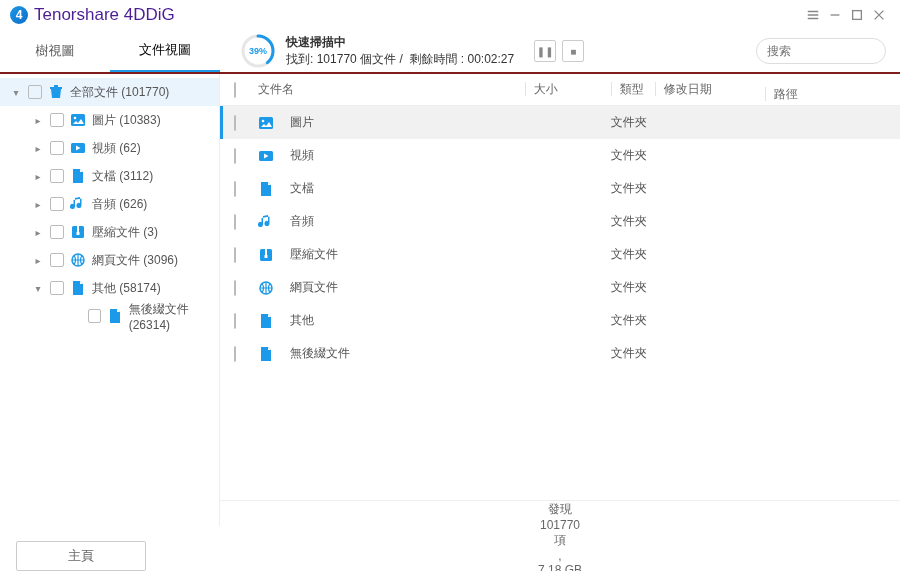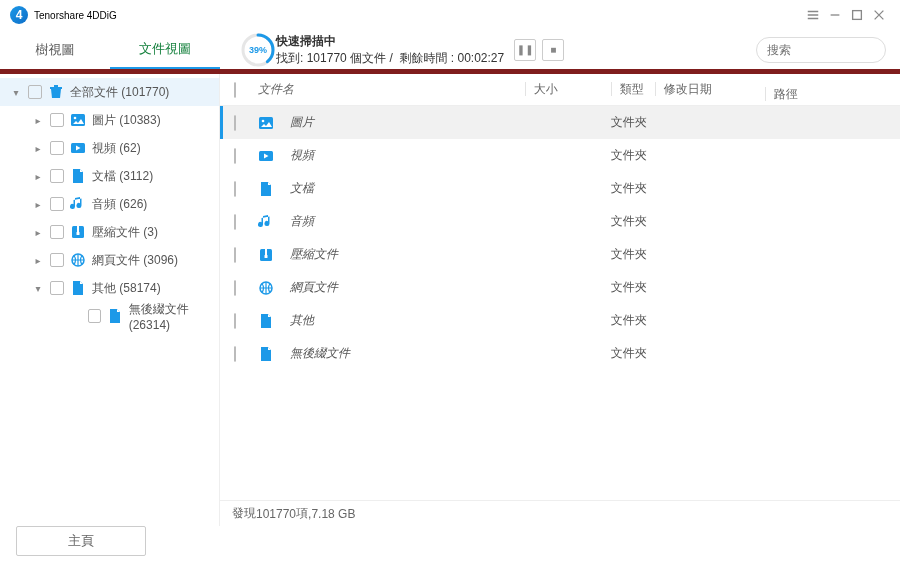--- a/index.html
+++ b/index.html
@@ -1,31 +1,31 @@
 <!DOCTYPE html>
 <html><head>
 <meta charset="utf-8">
 <style>
 * { margin: 0; padding: 0; box-sizing: border-box; font-family: "Microsoft YaHei", Arial, sans-serif; }
 body { width: 900px; height: 571px; background: #fff; font-size: 12px; color: #555; overflow: hidden; }
 
 
 .titlebar { height: 30px; display: flex; align-items: center; padding: 0 10px; }
 .titlebar .logo { width: 18px; height: 18px; border-radius: 50%; background: linear-gradient(135deg,#1c99e8,#0e6ec8); color:#fff; font-weight:bold; display:flex;align-items:center;justify-content:center; font-size:12px; }
-.titlebar .title { color: #000000; font-size: 10px; margin-left: 6px; }
+.titlebar .title { color: #4c1d95; font-size: 17px; margin-left: 6px; }
 .titlebar .spacer { flex: 1; }
 .titlebar .winbtn { width: 22px; height: 22px; display: flex; align-items: center; justify-content: center; color: #888; cursor:pointer; }
 .titlebar .winbtn svg { width:14px; height:14px; stroke:#888; fill:none; stroke-width:1.5; }
 
 
-.toolbar { height: 44px; display: flex; align-items: center; border-bottom: 5px solid #7f1d1d; }
+.toolbar { height: 44px; display: flex; align-items: center; border-bottom: 2px solid #7f1d1d; }
 .tabs { width: 220px; display: flex; height:100%; }
 .tab { flex:1; display:flex; align-items:center; justify-content:center; font-size:13px; color:#555; cursor:pointer; }
-.tab.active { color:#15803d; border-bottom:2px solid #1c99e8; }
-.scan-area { flex:1; display:flex; align-items:center; padding-left:20px; }
+.tab.active { color:#000000; border-bottom:2px solid #1c99e8; }
+.scan-area { flex:1; display:flex; align-items:center; padding-left:20px; gap:10px; }
 .progress-ring { width:36px; height:36px; position:relative; }
 .progress-ring svg { transform: rotate(-90deg); }
 .progress-ring .pct { position:absolute; top:0; left:0; right:0; bottom:0; display:flex; align-items:center; justify-content:center; font-size:9px; color:#1c99e8; font-weight:bold; }
 .scan-text { font-size:12px; color:#333; line-height:1.4; }
 .scan-text .line1 { font-weight:bold; }
 .scan-ctrl { margin-left:10px; display:flex; gap:6px; }
 .scan-ctrl button { width:22px; height:22px; border:1px solid #ccc; background:#fff; border-radius:2px; cursor:pointer; display:flex;align-items:center;justify-content:center; color:#888; font-size:10px;}
 .search { width:130px; height:26px; border:1px solid #ddd; border-radius:13px; display:flex; align-items:center; padding:0 10px; margin-right:14px; color:#bbb; }
 .search input { border:none; outline:none; flex:1; font-size:12px; color:#555; background:transparent; }
 .search svg { width:14px; height:14px; stroke:#bbb; fill:none; stroke-width:2; }
@@ -35,37 +35,37 @@
 .sidebar { width:220px; border-right:1px solid #eee; overflow-y:auto; padding-top:4px; }
 .tree-row { height:28px; display:flex; align-items:center; cursor:pointer; font-size:12px; color:#555; }
 .tree-row.selected { background:#eaf4fc; }
 .tree-arrow { width:12px; display:inline-flex; justify-content:center; color:#888; font-size:10px; }
 .tree-check { width:14px; height:14px; border:1px solid #bbb; border-radius:2px; margin:0 6px; }
 .tree-icon { width:16px; height:16px; display:inline-flex; align-items:center; justify-content:center; margin-right:6px; }
 .tree-icon svg { width:16px; height:16px; }
 .content { flex:1; display:flex; flex-direction:column; }
 .table-head { height:32px; display:flex; align-items:center; border-bottom:1px solid #eee; padding:0 14px; color:#666; font-size:12px; }
 .col-check { width:24px; }
-.col-name { flex:2.2; display:flex; align-items:center;font-style:italic; }
+.col-name { flex:2.2; display:flex; align-items:center; }
 .col-size { width:50px; }
 .col-type { width:80px;padding-left:36px; }
 .col-date { width:110px; }
 .col-path { flex:1;margin-top:10px; }
 .divider { border-left:1px solid #e3e3e3; height:14px; margin-right:8px; }
 .table-body { flex:1; overflow-y:auto; }
 .trow { height:33px; display:flex; align-items:center; padding:0 14px; font-size:12px; color:#555; }
 .trow.sel { background:#f1f1f1; border-left:3px solid #1c99e8; padding-left:11px; }
 .trow .col-name { gap:16px; }
 .row-check { width:14px; height:14px; border:1px solid #bbb; border-radius:2px; margin-right:10px; }
 .row-icon { width:16px; height:16px; display:inline-flex; }
 
-.status { height:26px; border-top:1px solid #eee; display:flex; align-items:center; padding:0 12px; font-size:12px; color:#666; }
-
-
-.footer { height:45px; display:flex; align-items:flex-start; padding:0 16px; gap:10px; }
+.status { height:26px; border-top:1px solid #eee; display:flex; align-items:center; padding:0 12px; font-size:12px; color:#666;flex-direction:column; }
+
+
+.footer { height:45px; display:flex; align-items:flex-end; padding:0 16px; gap:10px; }
 .btn { height:30px; border-radius:2px; font-size:13px; cursor:pointer; display:flex; align-items:center; justify-content:center; }
 .btn-home { width:130px; border:1px solid #ccc; background:#fff; color:#666; }
 .btn-recover { width:130px; border:none; background:#1c99e8; color:#fff; margin-left:auto; }
 
 
 </style>
 </head>
 <body>
 
 <svg width="0" height="0" style="position:absolute">

